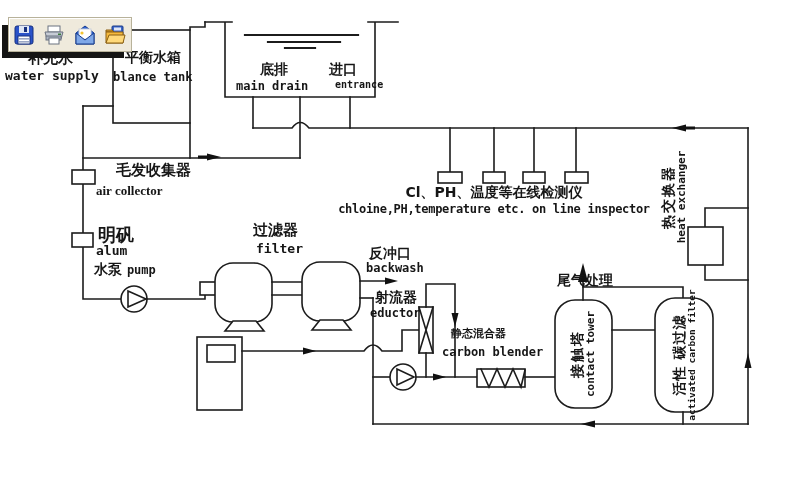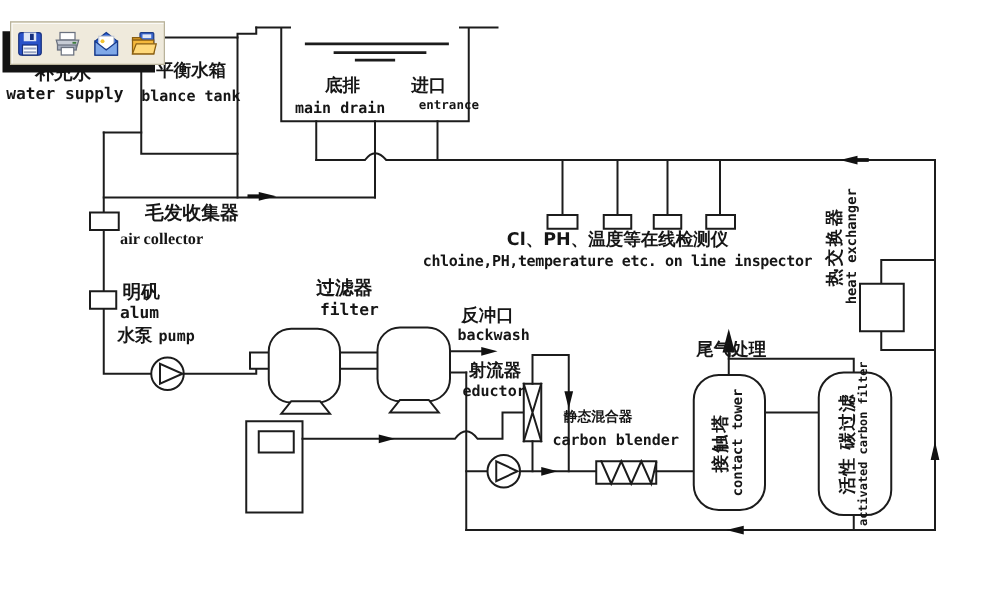--- a/index.html
+++ b/index.html
@@ -164,21 +164,21 @@
 
 
   <div class="lbl" style="left:260px;top:62px;font-size:14px;">底排</div>
   <div class="lbl en" style="left:236px;top:80px;font-size:12px;">main drain</div>
   <div class="lbl" style="left:329px;top:62px;font-size:14px;">进口</div>
   <div class="lbl en" style="left:335px;top:80px;font-size:10px;">entrance</div>
 
   <div class="lbl" style="left:104px;top:163px;font-size:15px;margin-left:12px;">毛发收集器</div>
   <div class="lbl en" style="left:96px;top:184px;font-size:13px;font-family:Liberation Serif, serif;">air collector</div>
 
-  <div class="lbl" style="left:98px;top:226px;font-size:15px;text-align:right;">明矾</div>
+  <div class="lbl" style="left:98px;top:226px;font-size:18px;text-align:right;">明矾</div>
   <div class="lbl en" style="left:96px;top:244px;font-size:13px;">alum</div>
 
   <div class="lbl" style="left:94px;top:262px;font-size:14px;">
     <span>水泵</span>
     <span class="en" style="font-size:12px;">pump</span>
   </div>
 
   <div class="lbl" style="left:253px;top:223px;font-size:15px;">过滤器</div>
   <div class="lbl en" style="left:256px;top:242px;font-size:13px;">filter</div>
 

